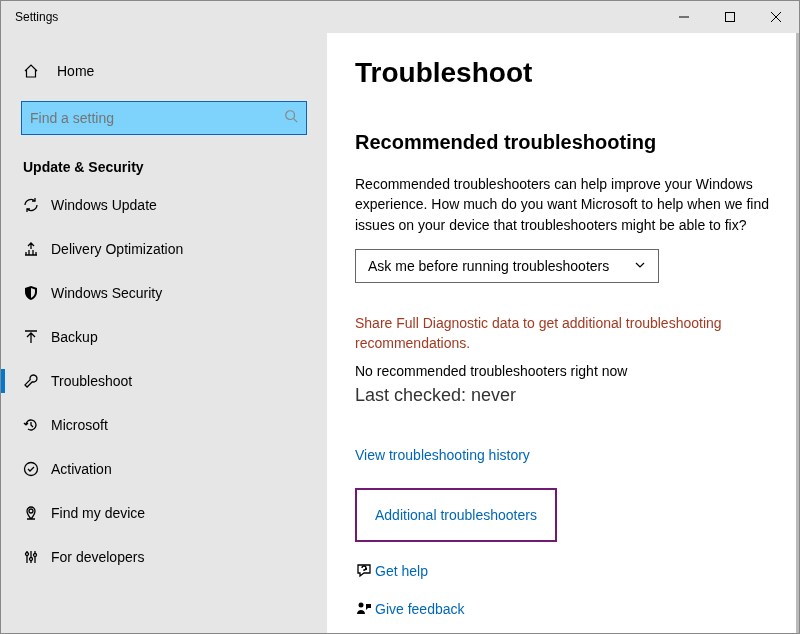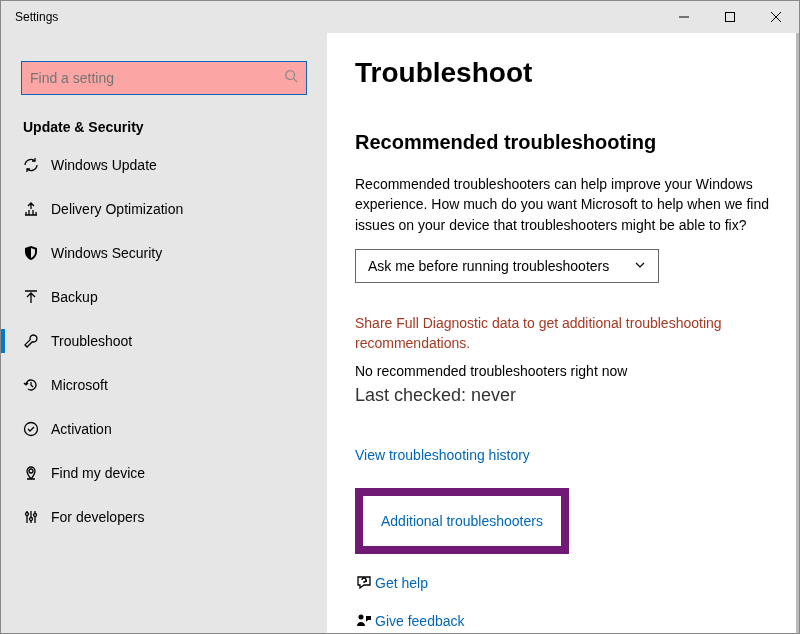--- a/index.html
+++ b/index.html
@@ -7,41 +7,41 @@
 .titlebar { height: 32px; display: flex; align-items: center; background: #e6e6e6; }
 .titlebar-title { font-size: 12px; padding-left: 14px; flex: 1; color: #000; }
 .titlebar-controls { display: flex; }
 .titlebar-btn { width: 46px; height: 32px; display: flex; align-items: center; justify-content: center; }
 .app { display: flex; height: calc(100% - 32px); }
 .sidebar { width: 326px; background: #e6e6e6; display: flex; flex-direction: column; padding-top: 18px; }
 .home-row { display: flex; align-items: center; height: 40px; padding-left: 22px; gap: 18px; cursor: pointer; }
 .home-row .icon-slot { width: 16px; display:flex; align-items:center; justify-content:center; }
 .home-row span.label { font-size: 14px; color: #000; }
 .search-wrap { padding: 10px 20px 0 20px; }
-.search-box { height: 34px; border: 1px solid #0a66bd; background: #fca5a5; display: flex; align-items: center; padding: 0 8px; }
+.search-box { height: 34px; border: 1px solid #0a66bd; background: #7dd3fc; display: flex; align-items: center; padding: 0 8px; }
 .search-input { flex: 1; border: none; outline: none; font-size: 14px; color: #666; background: transparent; }
 .search-icon { color: #888; }
 .section-header { font-size: 14px; font-weight: 600; color: #000; padding: 24px 0 8px 22px; }
 .nav-list { display: flex; flex-direction: column; }
 .nav-item { display: flex; align-items: center; height: 44px; padding-left: 22px; gap: 12px; cursor: pointer; position: relative; }
 .nav-item .indicator { position: absolute; left: 0; top: 10px; bottom: 10px; width: 4px; background: #0078d4; display: none; }
 .nav-item.selected .indicator { display: block; }
 .nav-item .icon-slot { width: 16px; display:flex; align-items:center; justify-content:center; color:#000; }
 .nav-item span.label { font-size: 14px; color: #000; }
 .content { flex: 1; background: #fff; padding: 24px 28px 0 28px; overflow: hidden; position: relative; }
 .page-title { font-size: 28px; font-weight: 600; color: #000; margin-bottom: 42px; letter-spacing: 0; }
 .section-title { font-size: 20px; font-weight: 600; color: #000; margin-bottom: 20px; }
 .desc { font-size: 14px; color: #000; line-height: 1.45; margin-bottom: 14px; max-width: 420px; }
 .dropdown { display: inline-flex; align-items: center; height: 34px; border: 1px solid #666; padding: 0 12px; gap: 25px; font-size: 14px; cursor: pointer; }
 .warn { color: #a33a23; font-size: 14px; margin-top: 30px; line-height: 1.45; max-width: 400px; }
 .status-line { font-size: 14px; color: #000; margin-top: 10px; }
 .sub-line { font-size: 18px; color: #333; margin-top: 6px; }
 .link { color: #0067b8; font-size: 14px; cursor: pointer; display: inline-block; }
 .link-block { margin-top: 40px; }
-.link-boxed { border: 8px solid #701a75; padding: 16px 18px; display: inline-block; margin-top: 24px; }
+.link-boxed { border: 2px solid #701a75; padding: 16px 18px; display: inline-block; margin-top: 24px; }
 .help-row { display: flex; align-items: center; gap: 2px; margin-top: 20px; }
 .help-row:first-of-type { margin-top: 24px; }
 .help-row .icon-slot { width: 18px; display:flex; align-items:center; justify-content:center; color:#000; }
 .scrollbar-stub { position:absolute; right:0; top:0; bottom:0; width:3px; background:#bbb; }
 </style>
 </head>
 <body>
 
 <div class="titlebar">
   <div class="titlebar-title">Settings</div>
@@ -61,20 +61,28 @@
           <line x1="0" y1="0" x2="10" y2="10" stroke="#000" stroke-width="1"></line>
           <line x1="10" y1="0" x2="0" y2="10" stroke="#000" stroke-width="1"></line>
         </svg>
     </div>
   </div>
 </div>
 
 <div class="app">
   <div class="sidebar">
 
+    <div class="home-row">
+      <span class="icon-slot">
+        <svg width="16" height="16" viewBox="0 0 16 16" fill="none" stroke="#000" stroke-width="1.2">
+            <path d="M2 8 L8 2 L14 8 M3.5 7 V14 H12.5 V7"></path>
+          </svg>
+      </span>
+      <span class="label">Home</span>
+    </div>
 
     <div class="search-wrap">
       <div class="search-box">
         <input class="search-input" placeholder="Find a setting" style="">
         <span class="search-icon">
           <svg width="14" height="14" viewBox="0 0 16 16" fill="none" stroke="#888" stroke-width="1.4">
               <circle cx="7" cy="7" r="5"></circle>
               <line x1="11" y1="11" x2="15" y2="15"></line>
             </svg>
         </span>

